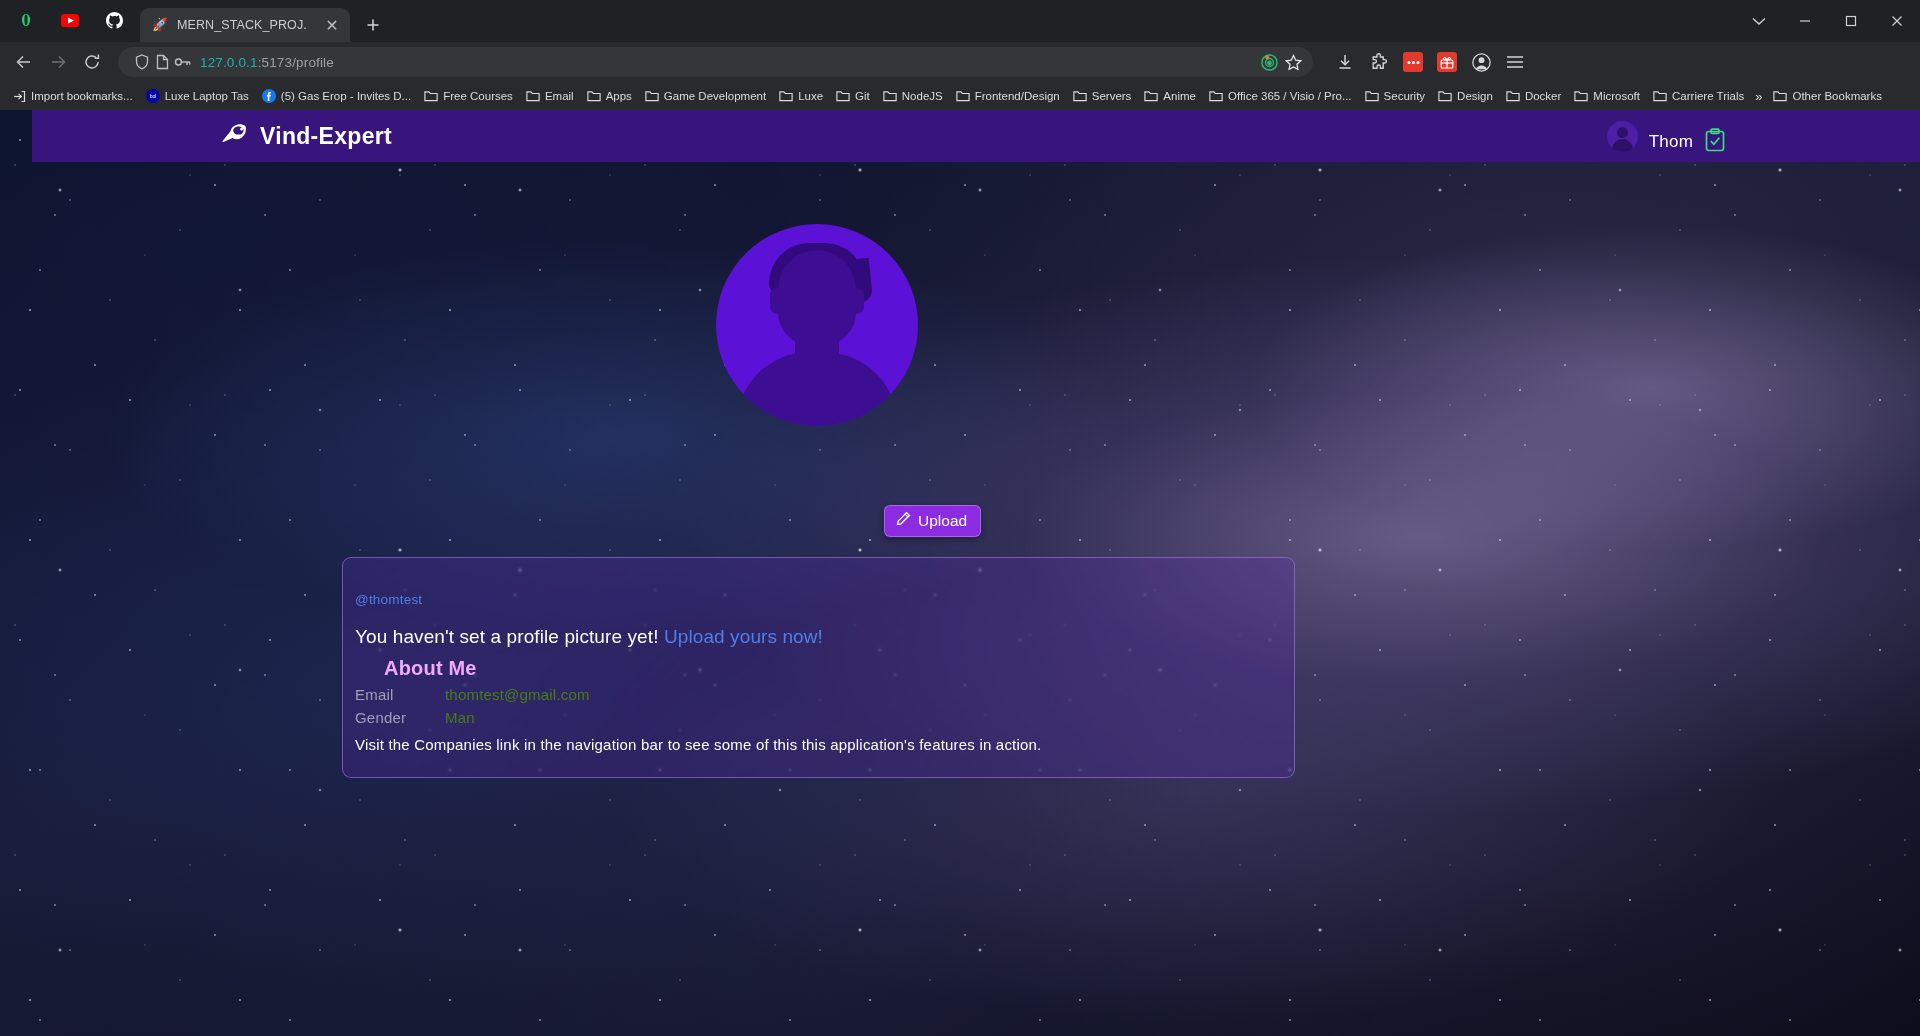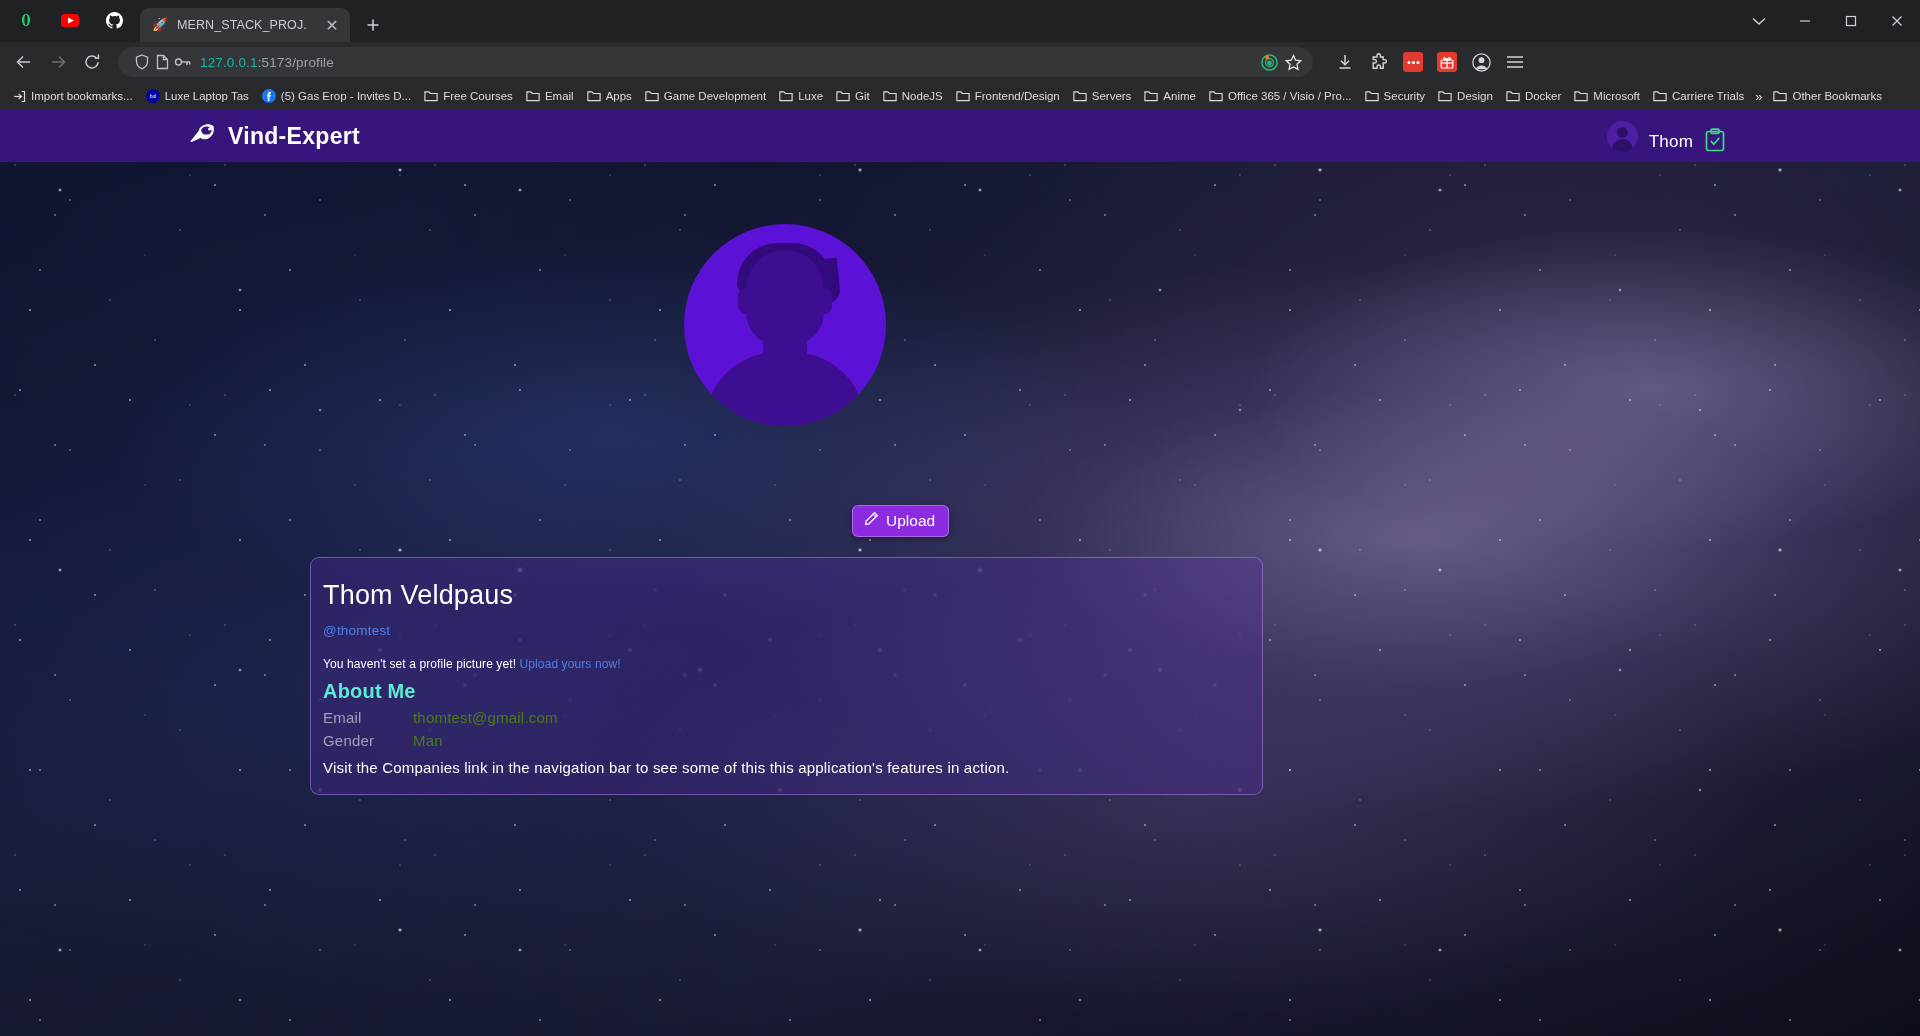--- a/index.html
+++ b/index.html
@@ -97,21 +97,21 @@
     display: flex; align-items: center; gap: 5px;
     padding: 3px 6px; border-radius: 4px;
     color: #dadce0; font-size: 11.5px; white-space: nowrap;
     flex: 0 0 auto;
   }
   .bm-ico { width: 14px; height: 14px; flex: 0 0 14px; display: flex; align-items: center; justify-content: center; }
   .folder-ico { color: #dadce0; }
   .chev { padding: 3px 4px; color: #dadce0; font-size: 13px; }
 
   
-  .page { flex: 1; position: relative; overflow: hidden; background: #0b0d1c; }
+  .page { flex: 1; position: relative; overflow: hidden; background: #0b0d1c; padding-left: 32px; }
 
   
   .bg {
     position: absolute; inset: 0;
     background:
       radial-gradient(ellipse 55% 42% at 74% 46%, rgba(168,150,205,.50) 0%, rgba(120,100,175,.22) 38%, rgba(0,0,0,0) 72%),
       radial-gradient(ellipse 30% 25% at 86% 30%, rgba(186,170,215,.38) 0%, rgba(0,0,0,0) 70%),
       radial-gradient(ellipse 42% 34% at 62% 74%, rgba(110,96,165,.28) 0%, rgba(0,0,0,0) 72%),
       radial-gradient(ellipse 38% 30% at 32% 35%, rgba(60,92,170,.34) 0%, rgba(0,0,0,0) 70%),
       radial-gradient(ellipse 55% 48% at 20% 62%, rgba(40,60,130,.28) 0%, rgba(0,0,0,0) 72%),
@@ -231,26 +231,27 @@
     backdrop-filter: blur(1px);
   }
   .card-name {
     color: #ffffff; font-size: 27px; font-weight: normal;
     letter-spacing: .2px; line-height: 1.15;
   }
   .card-handle {
     color: #4f7fe8; font-size: 13.5px; margin-top: 12px; letter-spacing: .2px;
   }
   .card-notice {
-    margin-top: 19px; color: #ffffff; font-size: 12px; letter-spacing: .1px;
+    margin-top: 19px; color: #ffffff; font-size: 19px; letter-spacing: .1px;
   }
   .card-notice a { color: #4f7fe8; text-decoration: none; }
   .about-title {
-    margin-top: 9px; color: #5eead4; font-size: 20px; font-weight: bold;
+    margin-top: 9px; color: #f0abfc; font-size: 20px; font-weight: bold;
     letter-spacing: .2px;
+    margin-left: 29px;
   }
   .kv { display: flex; margin-top: 6px; font-size: 15px; }
   .kv-k { width: 90px; color: #a59fb5; letter-spacing: .2px; }
   .kv-v { color: #4d7c0f; letter-spacing: .2px; }
   .card-footer {
     margin-top: 10px; color: #ffffff; font-size: 15px; letter-spacing: .2px;
   }
 </style>
 </head>
 <body>
@@ -664,21 +665,20 @@
         <span>
           <svg width="15" height="15" viewBox="0 0 15 15" fill="none" stroke="#fff" stroke-width="1.3">
             <path d="M10.6 1.6l2.8 2.8L5 12.8 1.6 13.4 2.2 10z"></path>
             <line x1="9.1" y1="3.1" x2="11.9" y2="5.9"></line>
           </svg>
         </span>
         <span>Upload</span>
       </div>
 
       <div class="profile-card">
-        <div class="card-name">Thom Veldpaus</div>
         <div class="card-handle">@thomtest</div>
         <div class="card-notice">
           <span>You haven't set a profile picture yet!</span>
           <a href="#">Upload yours now!</a>
         </div>
         <div class="about-title">About Me</div>
 
         <div class="kv">
           <span class="kv-k">Email</span>
           <span class="kv-v">thomtest@gmail.com</span>

